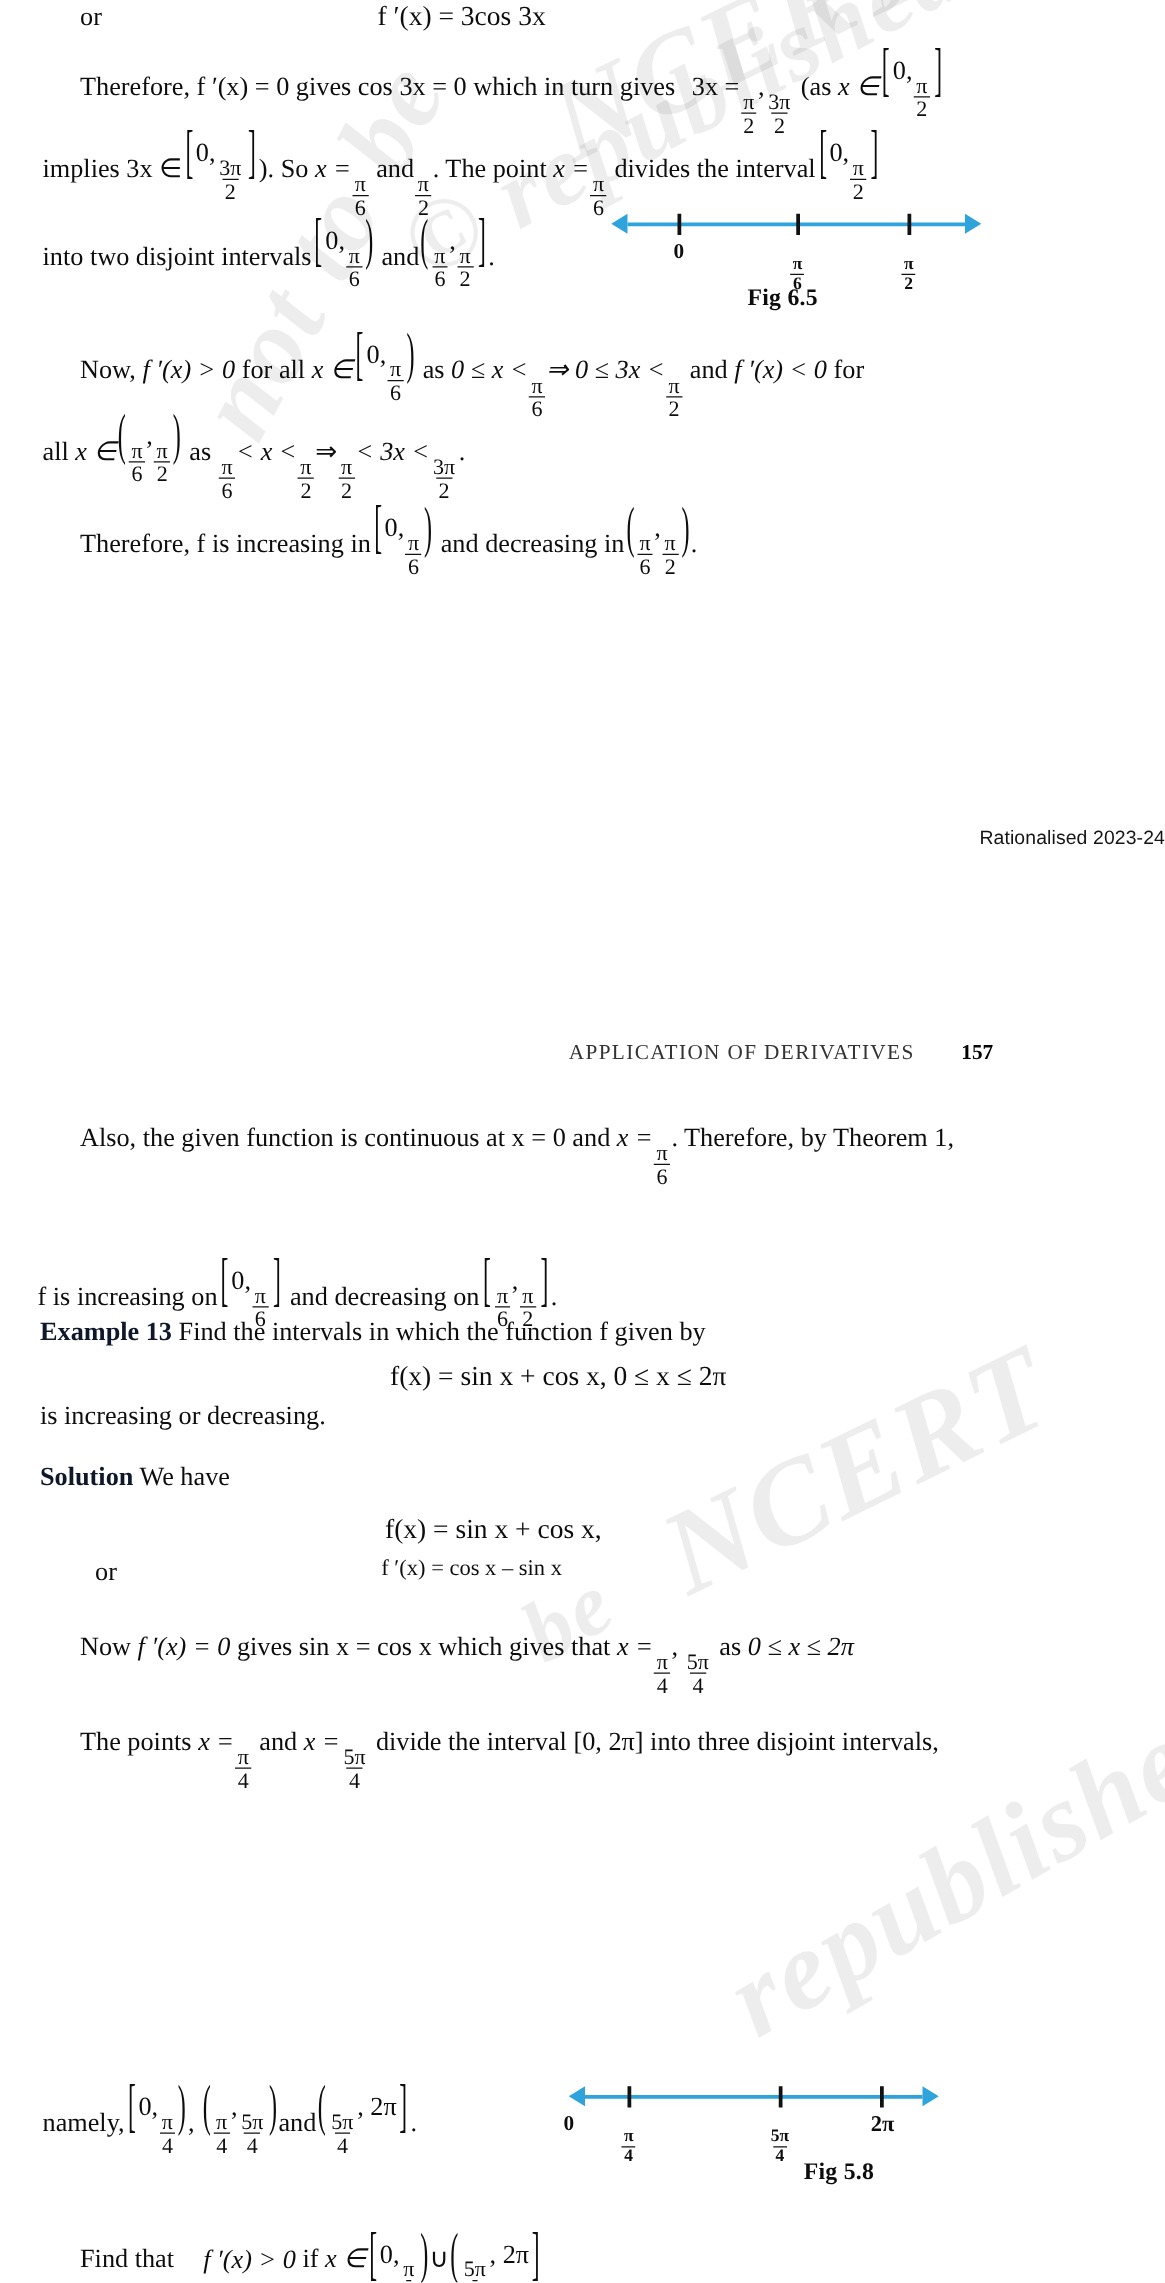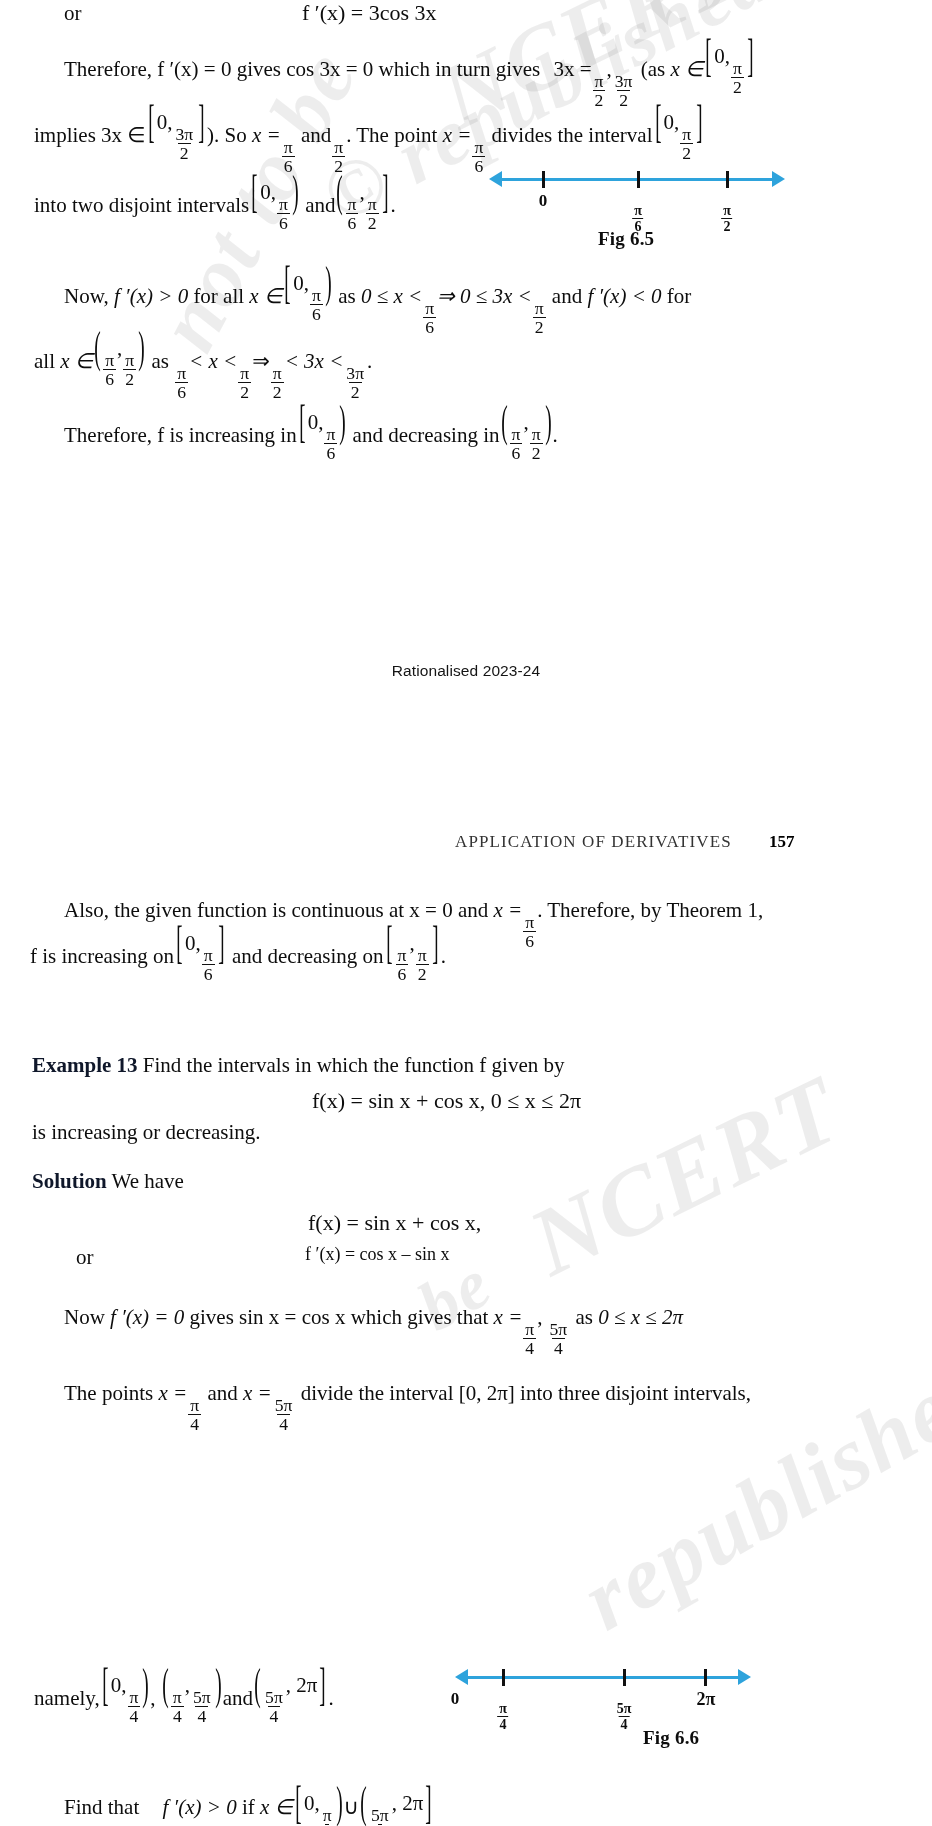--- a/index.html
+++ b/index.html
@@ -71,21 +71,21 @@
   .nl-axis{position:absolute; height:3px; background:#2ea3dc; top:0; left:0;}
   .nl-arrowL,.nl-arrowR{position:absolute; top:-7px; width:0;height:0;}
   .nl-arrowL{border-top:8.5px solid transparent;border-bottom:8.5px solid transparent;border-right:13px solid #2ea3dc;}
   .nl-arrowR{border-top:8.5px solid transparent;border-bottom:8.5px solid transparent;border-left:13px solid #2ea3dc;}
   .nl-tick{position:absolute; width:2.6px; height:17px; background:#111; top:-7px;}
   .nl-lbl{position:absolute; top:13px; transform:translateX(-50%); font-weight:700; font-size:17px; color:#0d0d0d; text-align:center;}
   .fig-cap{position:absolute; font-weight:700; font-size:19px; letter-spacing:.2px;}
 
   
   .rationalised{
-    position:absolute; width:100%; text-align:center;
+    position:absolute; width:100%; text-align:right;
     font-family:"Liberation Sans", sans-serif;
     font-size:15.5px; color:#141414; letter-spacing:.1px;
   }
   .runhead{
     position:absolute;
     font-family:"Liberation Serif", serif;
     font-size:17px; color:#333;
     letter-spacing:1.1px;
   }
   .runhead .pno{font-weight:600; color:#000000; letter-spacing:0;}
@@ -255,21 +255,21 @@
   </div>
 
   <div class="mline" style="left:64px; top:900px; font-size:21px;">
     <span>Also, the given function is continuous at x = 0 and</span>
     <span class="it">x =</span><span class="frac">
         <span class="num">π</span>
         <span class="den">6</span>
       </span><span>. Therefore, by Theorem 1,</span>
   </div>
 
-  <div class="mline" style="left:30px; top:933px; font-size:21px;">
+  <div class="mline" style="left:30px; top:1014px; font-size:21px;">
     <span>f is increasing on</span><span class="ivl"><span class="brk">[</span><span>0,</span><span class="frac">
           <span class="num">π</span>
           <span class="den">6</span>
         </span><span class="brk">]</span></span>
     <span>and decreasing on</span><span class="ivl"><span class="brk">[</span><span class="frac">
           <span class="num">π</span>
           <span class="den">6</span>
         </span><span>,</span><span class="frac">
           <span class="num">π</span>
           <span class="den">2</span>
@@ -361,21 +361,21 @@
           <span class="num">5π</span>
           <span class="den">4</span>
         </span>
     </div>
 
     <div class="nl-tick" style="left:236px;"></div>
     <div class="nl-lbl" style="left:238px; font-size:18px;">
       <span>2π</span>
     </div>
   </div>
-  <div class="fig-cap" style="left:643px; top:1727px;">Fig 6.6</div>
+  <div class="fig-cap" style="left:643px; top:1727px;">Fig 5.8</div>
 
   <div class="mline" style="left:64px; top:1793px; font-size:21px;">
     <span>Find that</span>
     <span class="it" style="margin-left:18px;">f ′(x) &gt; 0</span>
     <span>if</span>
     <span class="it">x ∈</span><span class="ivl"><span class="brk">[</span><span>0,</span><span class="frac">
           <span class="num">π</span>
           <span class="den"></span>
         </span><span class="brkp">)</span></span><span>∪</span><span class="ivl"><span class="brkp">(</span><span class="frac">
           <span class="num">5π</span>

